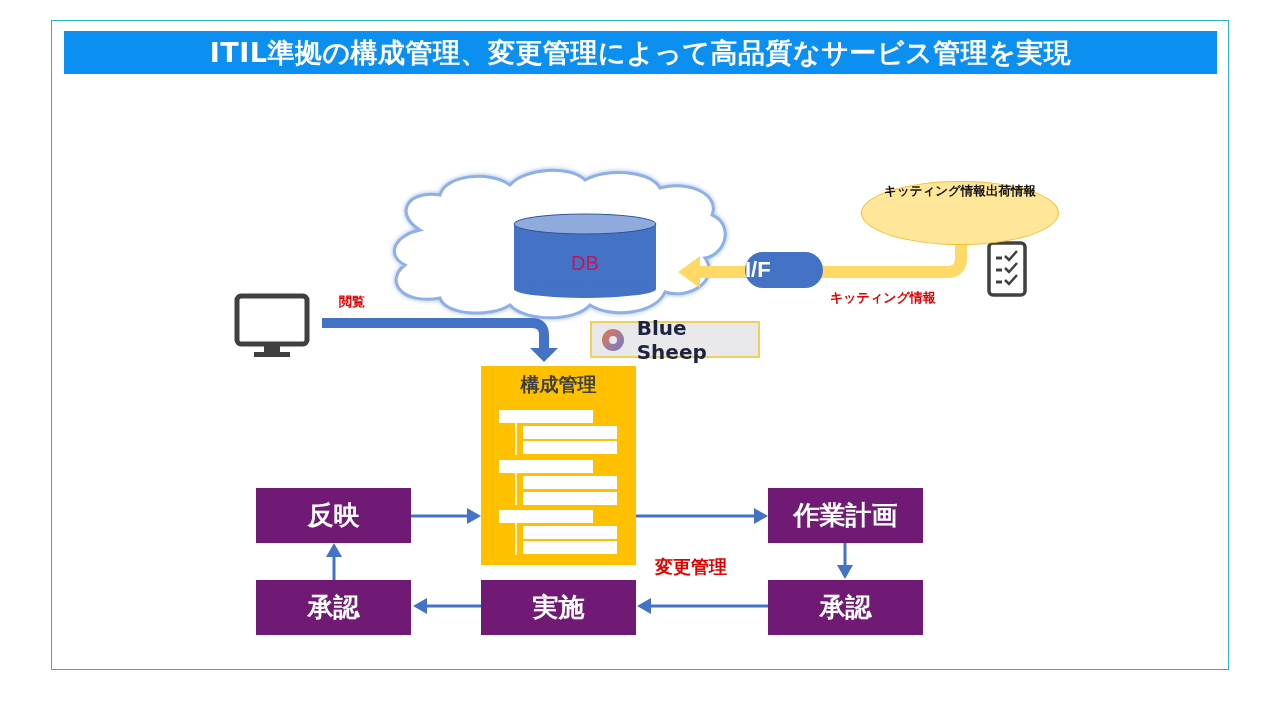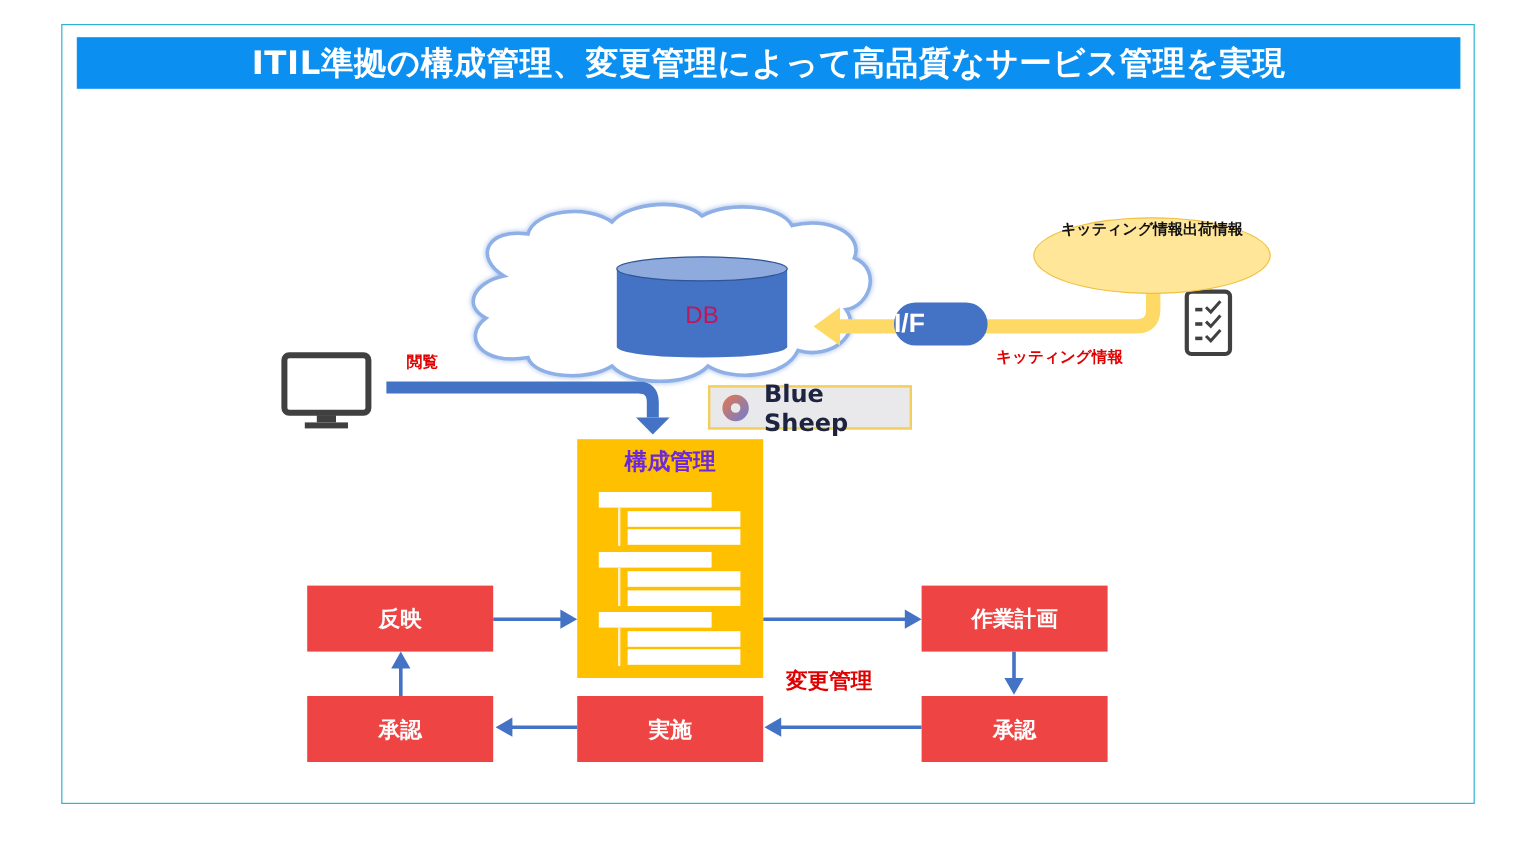--- a/index.html
+++ b/index.html
@@ -2,29 +2,29 @@
 <html><head>
   <meta charset="utf-8">
   <style>
     html, body { margin: 0; padding: 0; background: #ffffff; }
     body { width: 1280px; height: 720px; position: relative; overflow: hidden; font-family: "DejaVu Sans", sans-serif; }
     .frame { position: absolute; left: 51px; top: 20px; width: 1178px; height: 650px; border: 1px solid #2bb3d1; box-sizing: border-box; }
     .title-bar { position: absolute; left: 64px; top: 31px; width: 1153px; height: 43px; background: #0b8ff0; display: flex; align-items: center; justify-content: center; }
     .title-bar span { color: #ffffff; font-size: 27px; font-weight: bold; letter-spacing: 0.5px; }
     .cloud-label { position: absolute; left: 514px; top: 125px; color: #4472c4; font-size: 16.5px; font-weight: bold; line-height: 24px; font-family: "Liberation Sans", sans-serif; }
     .svg-layer { position: absolute; left: 0; top: 0; }
-    .box { position: absolute; background: #ef4444; color: #ffffff; font-size: 18px; font-weight: bold; display: flex; align-items: center; justify-content: center; }
+    .box { position: absolute; background: #701a75; color: #ffffff; font-size: 26px; font-weight: bold; display: flex; align-items: center; justify-content: center; }
     .red-label { position: absolute; color: #e00000; font-weight: bold; }
     .db-label { position: absolute; left: 515px; top: 252px; width: 140px; text-align: center; color: #be185d; font-size: 20px; font-family: "Liberation Sans", sans-serif; }
     .if-pill { position: absolute; left: 745px; top: 252px; width: 78px; height: 36px; background: #4472c4; border-radius: 18px; color: #fff; font-size: 22px; font-weight: bold; display: flex; align-items: center; font-family: "Liberation Sans", sans-serif; }
     .ellipse { position: absolute; left: 861px; top: 181px; width: 198px; height: 64px; border-radius: 50%; background: #ffe699; border: 1px solid #f0c040; box-sizing: border-box; display: flex; flex-direction: row; justify-content: center; font-size: 12.5px; font-weight: bold; color: #111; line-height: 17px; }
     .bs-badge { position: absolute; left: 590px; top: 321px; width: 170px; height: 37px; background: #e9e9ec; border: 2px solid #f2cf5a; box-sizing: border-box; display: flex; align-items: center; }
     .bs-badge .txt { margin-left: 10px; font-size: 20px; font-weight: bold; color: #1e2440; font-family: "DejaVu Sans", sans-serif; }
     .config { position: absolute; left: 481px; top: 366px; width: 155px; height: 199px; background: #ffc000; }
-    .config .hdr { position: absolute; left: 0; top: 6px; width: 100%; text-align: center; color: #6d28d9; font-size: 19px; font-weight: bold; }
+    .config .hdr { position: absolute; left: 0; top: 6px; width: 100%; text-align: center; color: #404040; font-size: 19px; font-weight: bold; }
     .bar { position: absolute; background: #ffffff; }
     .tick { position: absolute; background: #fff2cc; }
   </style>
 </head>
 <body>
 
 <div class="frame"></div>
 
 <div class="title-bar">
   <span>ITIL準拠の構成管理、変更管理によって高品質なサービス管理を実現</span>

